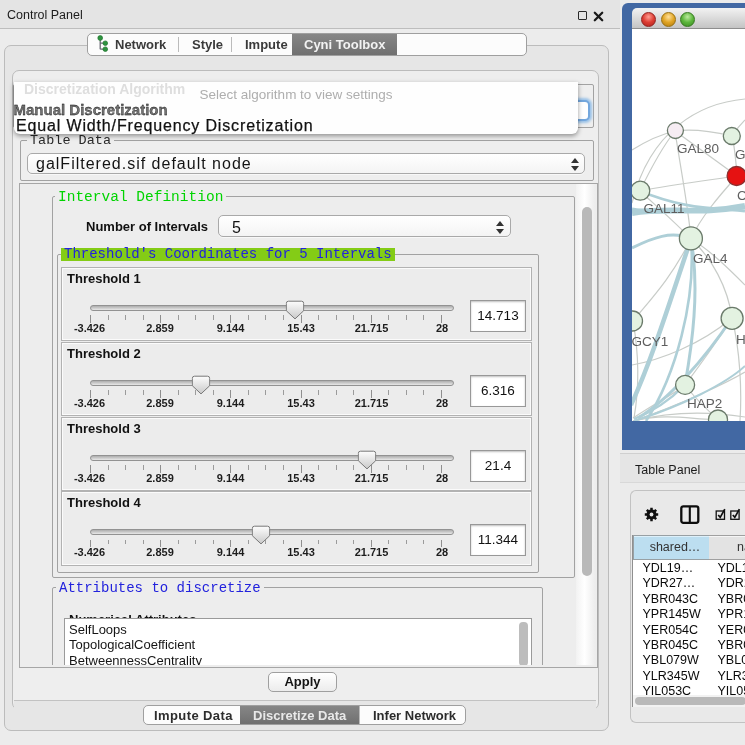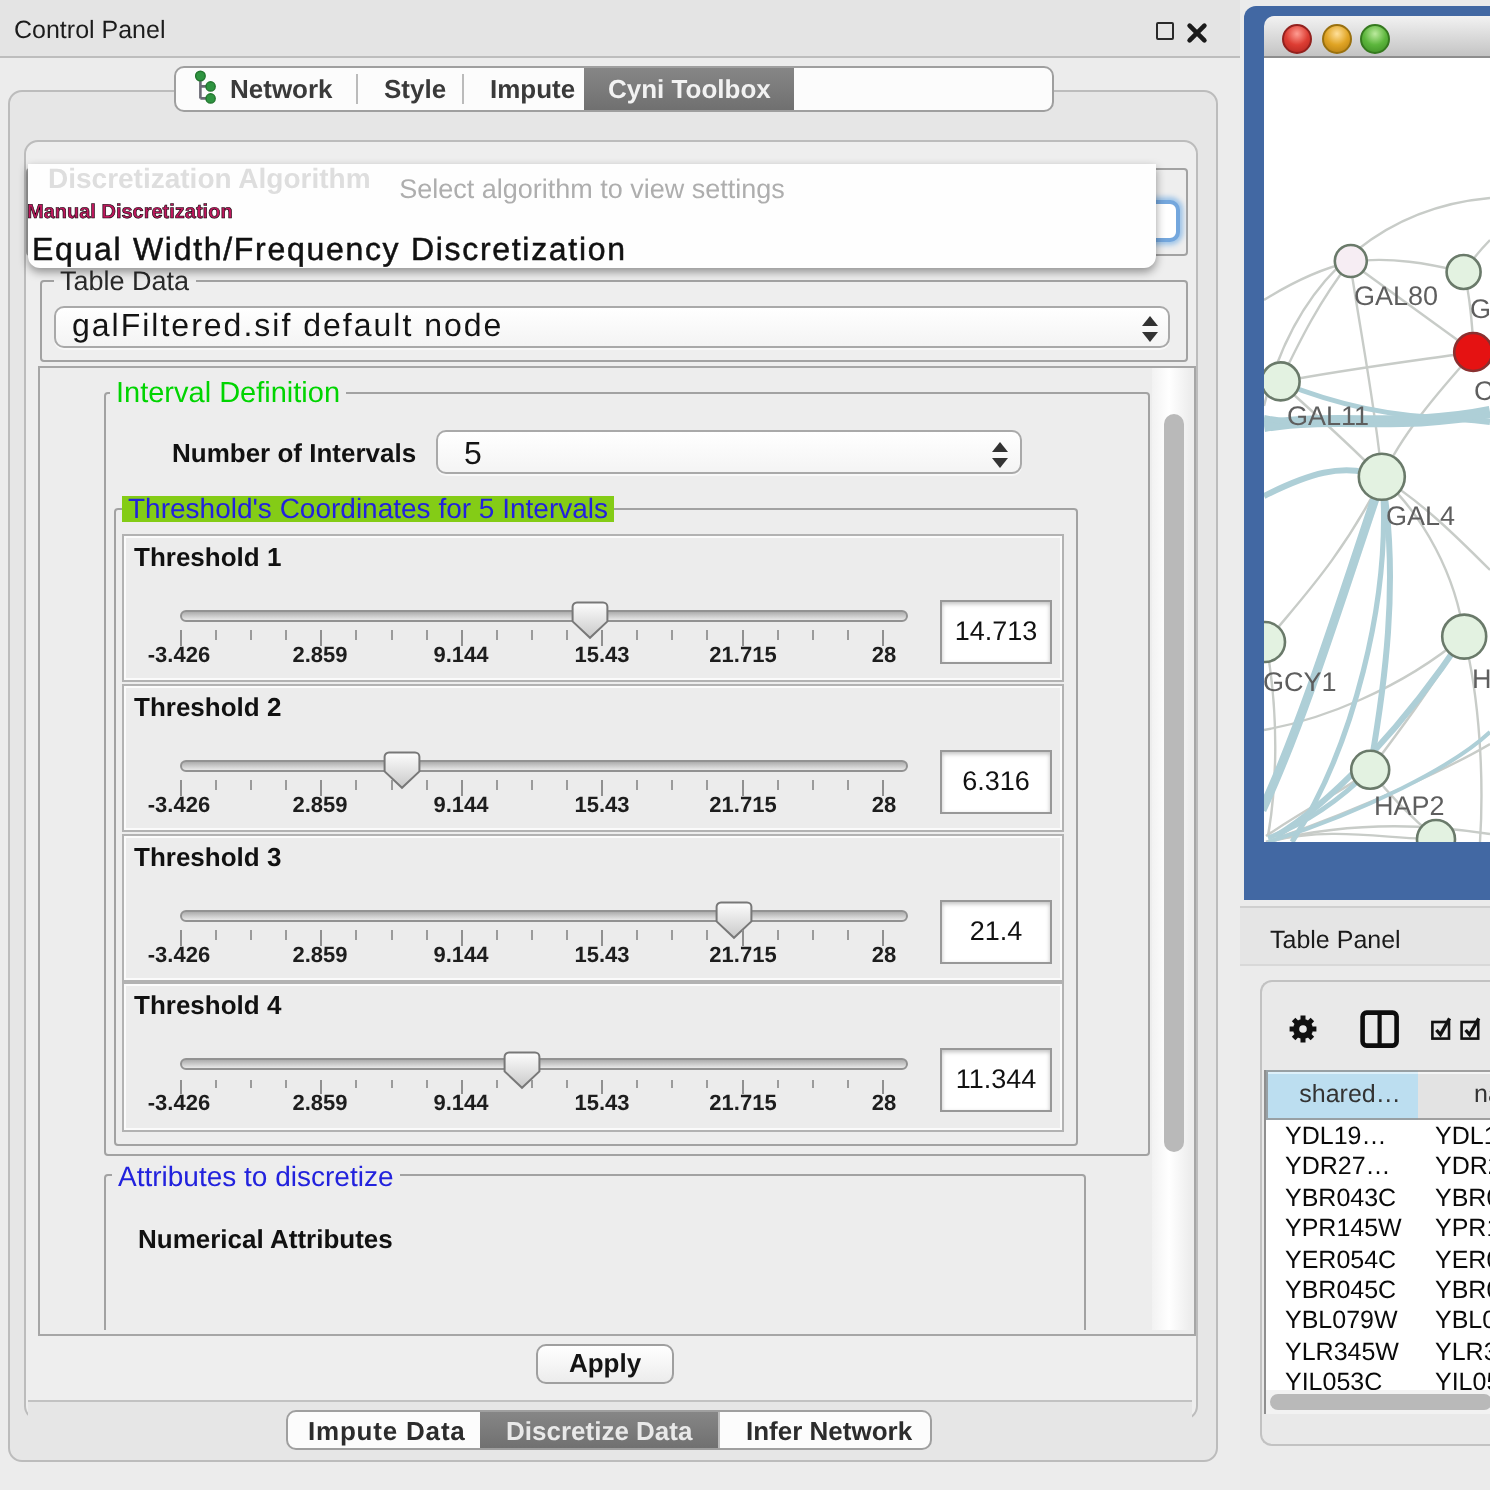--- a/index.html
+++ b/index.html
@@ -1,20 +1,20 @@
 <!DOCTYPE html>
 <html><head>
 <meta charset="utf-8">
 <style>
 html,body{margin:0;padding:0;}
 body{width:745px;height:745px;position:relative;overflow:hidden;
   font-family:"Liberation Sans",sans-serif;background:#ececec;}
 .abs{position:absolute;}
 .grp{position:absolute;border:1px solid #a2a2a2;border-radius:2px;}
-.gtitle{position:absolute;background:#eeeeee;padding:0 3px;font-size:13px;line-height:13px;white-space:nowrap;}
+.gtitle{position:absolute;background:#eeeeee;padding:0 3px;font-size:13px;line-height:13px;white-space:nowrap;font-family:Liberation Mono, monospace;}
 .combo{position:absolute;background:linear-gradient(#ffffff,#f4f4f4);border:1px solid #a9a9a9;border-radius:5px;
   font-size:16px;letter-spacing:1px;color:#141414;white-space:nowrap;box-shadow:0 1px 0 rgba(255,255,255,.6);}
 .car{position:absolute;width:0;height:0;border-left:4px solid transparent;border-right:4px solid transparent;}
 .cup{border-bottom:5px solid #333;}
 .cdn{border-top:5px solid #333;}
 .tpanel{position:absolute;border:1px solid #b2b2b2;background:#ececec;box-shadow:inset 0 0 0 1px #fbfbfb;}
 .tlab{position:absolute;font-size:13px;font-weight:bold;color:#111;white-space:nowrap;}
 .track{position:absolute;height:4px;border:1px solid #929292;border-radius:3px;
   background:linear-gradient(#adadad,#e8e8e8);}
 .ticks{position:absolute;
@@ -162,40 +162,46 @@
           <stop offset="0" stop-color="#fdfdfd"></stop>
           <stop offset="1" stop-color="#c9c9c9"></stop>
         </linearGradient>
       </defs>
     </svg>
 
   
   <div class="grp" style="left:32px;top:403px;width:489px;height:90px;"></div>
   <div class="gtitle" style="left:36px;top:397.5px;color:#2222dd;background:#ededed;font-size:14px;">Attributes to discretize</div>
   <div class="tlab" style="left:37px;top:428px;margin-left:12px;">Numerical Attributes</div>
+  <div class="abs" style="left:44px;top:434px;width:466px;height:47px;background:#fff;border:1px solid #9a9a9a;border-bottom:none;font-size:13px;color:#151515;">
+    <div class="abs" style="left:4px;top:2.5px;">SelfLoops</div>
+    <div class="abs" style="left:4px;top:18px;">TopologicalCoefficient</div>
+    <div class="abs" style="left:4px;top:33.5px;">BetweennessCentrality</div>
+    <div class="abs" style="left:454px;top:3px;width:9px;height:44px;background:#bdbdbd;border-radius:4px;"></div>
+  </div>
 </div>
 
 <div class="abs" style="left:268px;top:672px;width:67px;height:18px;background:linear-gradient(#ffffff,#ececec);border:1px solid #9f9f9f;border-radius:5px;text-align:center;font-size:13px;font-weight:600;color:#141414;line-height:17px;">Apply</div>
 
 <div class="abs" style="left:14px;top:700px;width:582px;height:29px;background:#e6e6e6;border-top:1px solid #c2c2c2;"></div>
 
 <div class="abs" style="left:143px;top:705px;width:321px;height:18px;background:#fcfcfc;border:1px solid #9f9f9f;border-radius:5px;overflow:hidden;font-size:13px;font-weight:600;color:#2c2c2c;">
   <div class="abs" style="left:10px;top:2px;letter-spacing:0.4px;">Impute Data</div>
   <div class="abs" style="left:96px;top:0;width:119px;height:18px;background:linear-gradient(#868686,#707070);color:#e9e9e9;">
     <div class="abs" style="left:13px;top:2px;">Discretize Data</div>
   </div>
   <div class="abs" style="left:215px;top:0;width:106px;height:18px;border-left:1px solid #bbb;">
     <div class="abs" style="left:13px;top:2px;">Infer Network</div>
   </div>
 </div>
 
 <div class="abs" style="left:14px;top:82px;width:564px;height:52px;background:#fefefe;border-radius:0 0 6px 6px;box-shadow:0 2px 5px rgba(0,0,0,.4);z-index:20;"></div>
 <div class="abs" style="left:24px;top:81px;font-size:14px;font-weight:bold;color:#dedede;z-index:21;">Discretization Algorithm</div>
 <div class="abs" style="left:14px;top:87px;width:564px;text-align:center;font-size:13.5px;color:#aeaeae;z-index:21;">Select algorithm to view settings</div>
-<div class="abs" style="left:13.5px;top:100.5px;font-size:10px;font-weight:bold;color:#be185d;z-index:21;-webkit-text-stroke:0.3px #000;">Manual Discretization</div>
+<div class="abs" style="left:13.5px;top:100.5px;font-size:15px;font-weight:bold;color:#737373;z-index:21;-webkit-text-stroke:0.3px #000;">Manual Discretization</div>
 <div class="abs" style="left:16px;top:117px;font-size:16px;color:#111;z-index:21;letter-spacing:0.85px;-webkit-text-stroke:0.25px #111;">Equal Width/Frequency Discretization</div>
 
 <div class="abs" style="left:620px;top:0;width:125px;height:745px;background:#ebebeb;"></div>
 
 <div class="abs" style="left:622px;top:3px;width:123px;height:447px;background:#4268a3;border-top-left-radius:6px;"></div>
 <div class="abs" style="left:632px;top:8px;width:113px;height:20px;background:linear-gradient(#f2f2f2,#c4c4c4);border-bottom:1px solid #8e8e8e;border-top-left-radius:5px;"></div>
 <div class="abs" style="left:641px;top:11.5px;width:13px;height:13px;border-radius:50%;background:radial-gradient(circle at 50% 30%,#ff9d92 0%,#dd3d33 50%,#ad241f 100%);border:0.5px solid #92211e;"></div>
 <div class="abs" style="left:660.5px;top:11.5px;width:13px;height:13px;border-radius:50%;background:radial-gradient(circle at 50% 30%,#ffe09a 0%,#e0a424 50%,#b07a12 100%);border:0.5px solid #99700f;"></div>
 <div class="abs" style="left:680px;top:11.5px;width:13px;height:13px;border-radius:50%;background:radial-gradient(circle at 50% 30%,#bcea9e 0%,#5cb63c 50%,#3c8a24 100%);border:0.5px solid #35791f;"></div>
 

